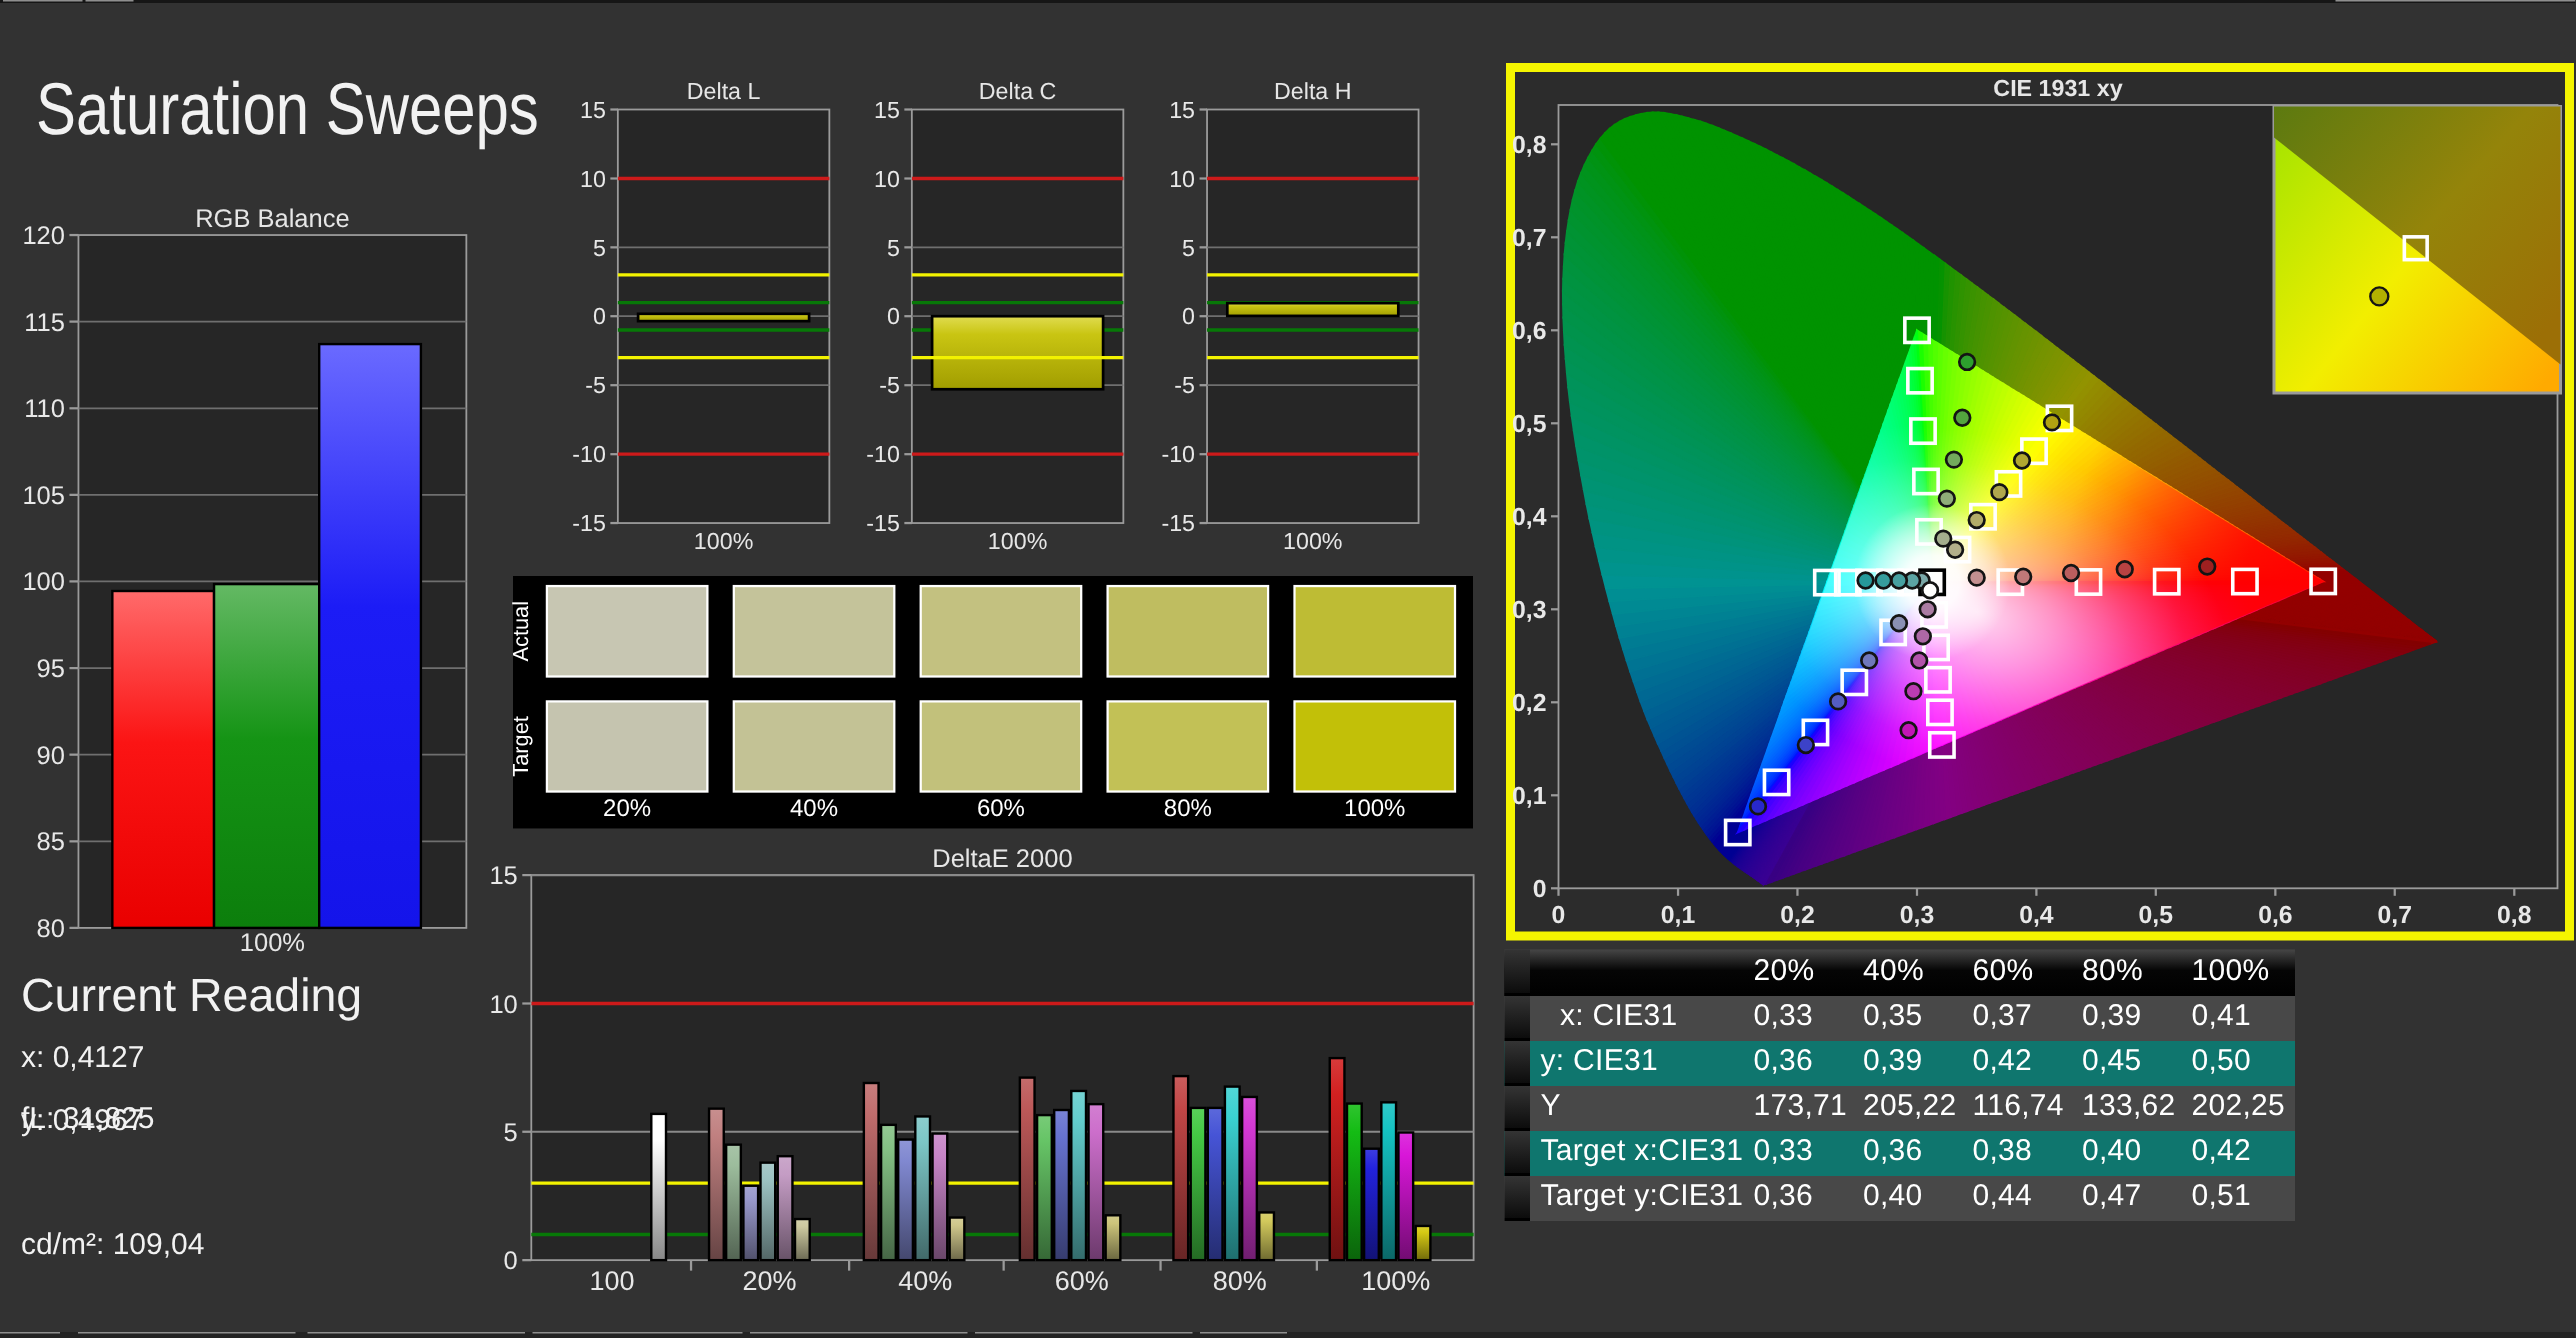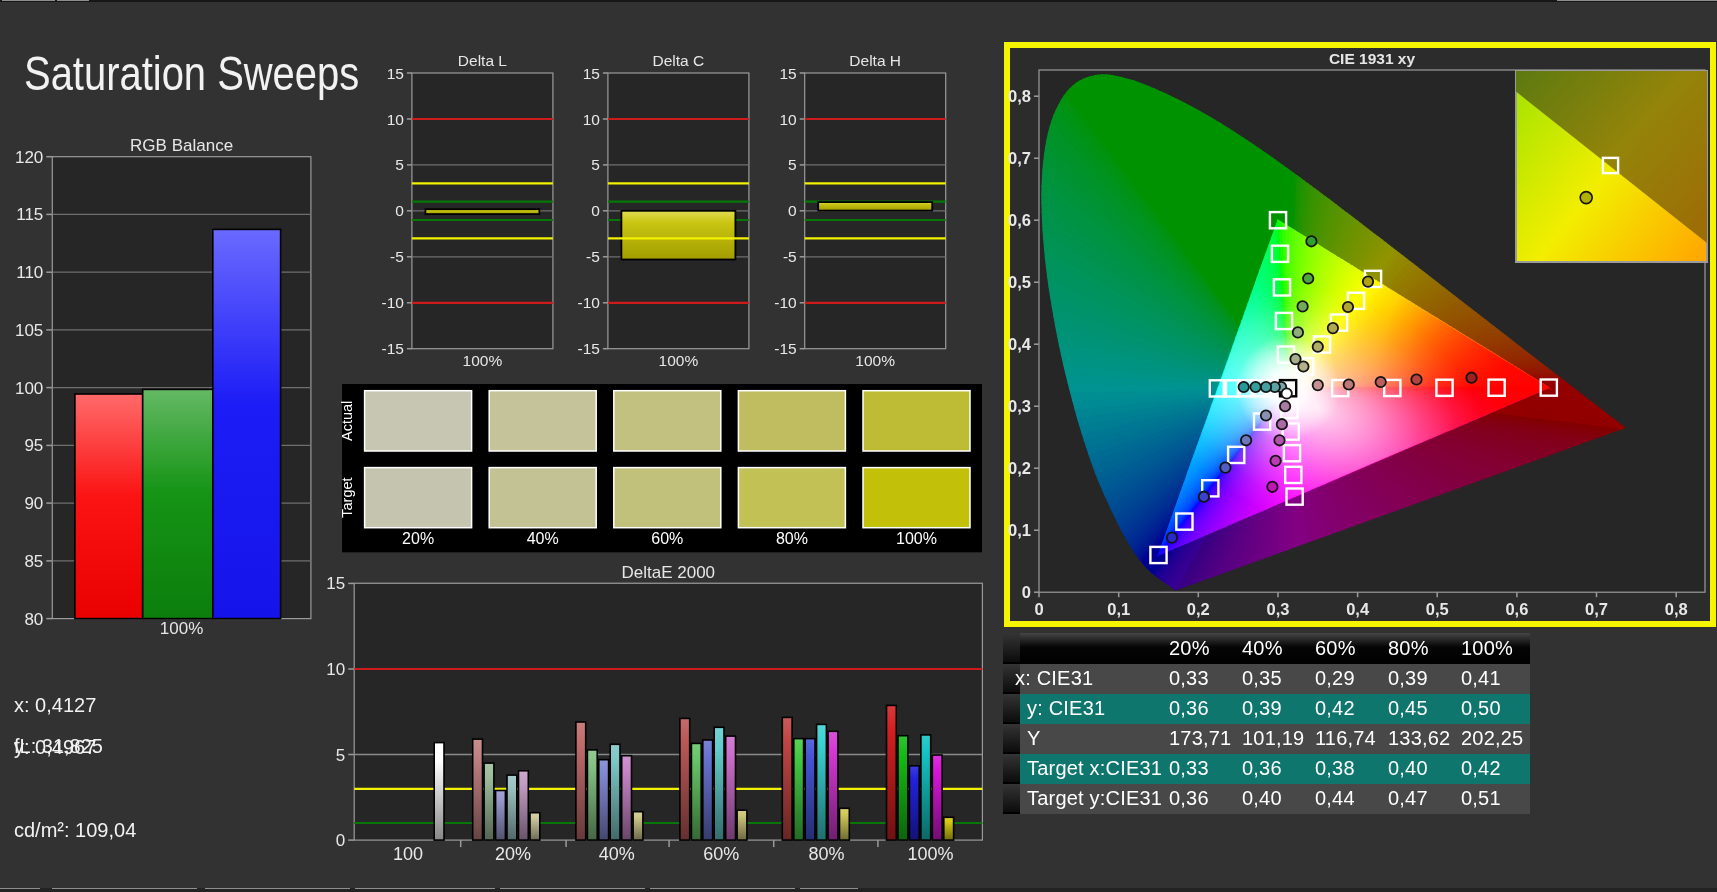--- a/index.html
+++ b/index.html
@@ -1407,56 +1407,57 @@
       <circle cx="1332.9" cy="328.1" r="5.2" fill="#b1a84d" stroke="#141414" stroke-width="1.8"></circle>
       <circle cx="1348.0" cy="307.0" r="5.2" fill="#b1a730" stroke="#141414" stroke-width="1.8"></circle>
       <circle cx="1368.0" cy="281.6" r="5.2" fill="#b0a211" stroke="#141414" stroke-width="1.8"></circle>
       <circle cx="1286.7" cy="393.5" r="5.2" fill="#ffffff" stroke="#141414" stroke-width="1.8"></circle>
       <rect x="1516.0" y="71.0" width="191.0" height="191.0" fill="url(#insBright)" stroke="#9b9b9b" stroke-width="2"></rect>
       <polygon points="1516.0,91.6 1707.0,243.0 1707.0,71.0 1516.0,71.0" fill="url(#insDim)"></polygon>
       <rect x="1602.9" y="157.9" width="15.2" height="15.2" fill="none" stroke="#fff" stroke-width="2.4"></rect>
       <circle cx="1586.2" cy="197.6" r="6" fill="#b2b000" stroke="#141414" stroke-width="1.6"></circle>
     </svg>
 <div class="t" id="title">Saturation Sweeps</div>
+<div class="t" id="curr">Current Reading</div>
 <div class="t cr" style="top:694px">x: 0,4127</div>
 <div class="t cr" style="top:736px">y: 0,4967</div>
 <div class="t cr" style="top:735px">fL: 31,825</div>
 <div class="t cr" style="top:819px">cd/m²: 109,04</div>
 <div id="tbl">
       <div class="thead">
         <div class="strip"></div>
         <span style="left:166px">20%</span>
         <span style="left:239px">40%</span>
         <span style="left:312px">60%</span>
         <span style="left:385px">80%</span>
         <span style="left:458px">100%</span>
       </div>
       <div class="trow dark">
         <div class="strip"></div>
-        <span style="left:12px">x: CIE31</span>
+        <span style="left:37px">x: CIE31</span>
         <span style="left:166px">0,33</span>
         <span style="left:239px">0,35</span>
-        <span style="left:312px">0,29</span>
+        <span style="left:312px">0,37</span>
         <span style="left:385px">0,39</span>
         <span style="left:458px">0,41</span>
       </div>
       <div class="trow lite">
         <div class="strip"></div>
         <span style="left:24px">y: CIE31</span>
         <span style="left:166px">0,36</span>
         <span style="left:239px">0,39</span>
         <span style="left:312px">0,42</span>
         <span style="left:385px">0,45</span>
         <span style="left:458px">0,50</span>
       </div>
       <div class="trow dark">
         <div class="strip"></div>
         <span style="left:24px">Y</span>
         <span style="left:166px">173,71</span>
-        <span style="left:239px">101,19</span>
+        <span style="left:239px">205,22</span>
         <span style="left:312px">116,74</span>
         <span style="left:385px">133,62</span>
         <span style="left:458px">202,25</span>
       </div>
       <div class="trow lite">
         <div class="strip"></div>
         <span style="left:24px">Target x:CIE31</span>
         <span style="left:166px">0,33</span>
         <span style="left:239px">0,36</span>
         <span style="left:312px">0,38</span>

